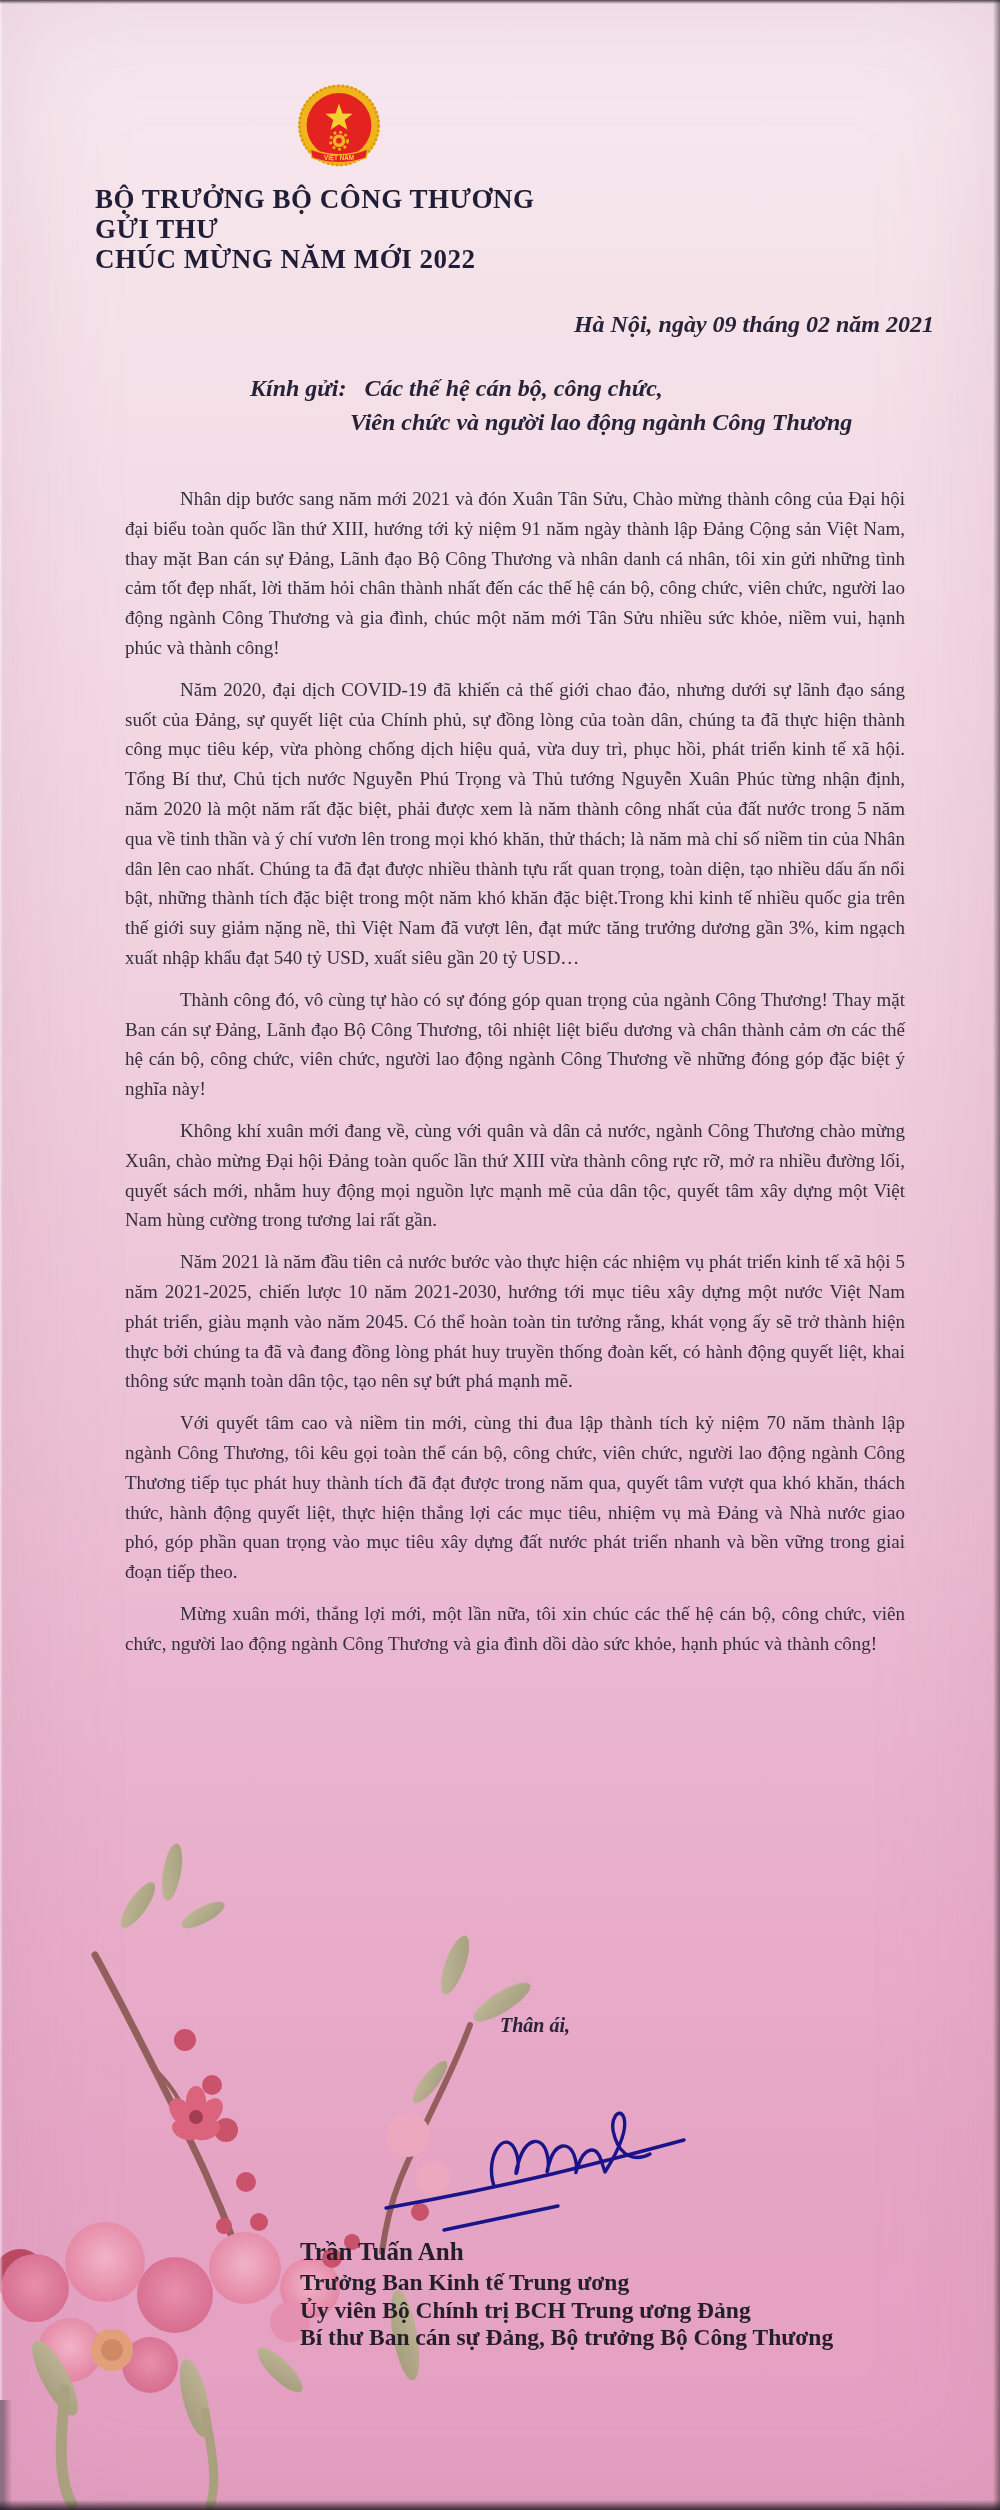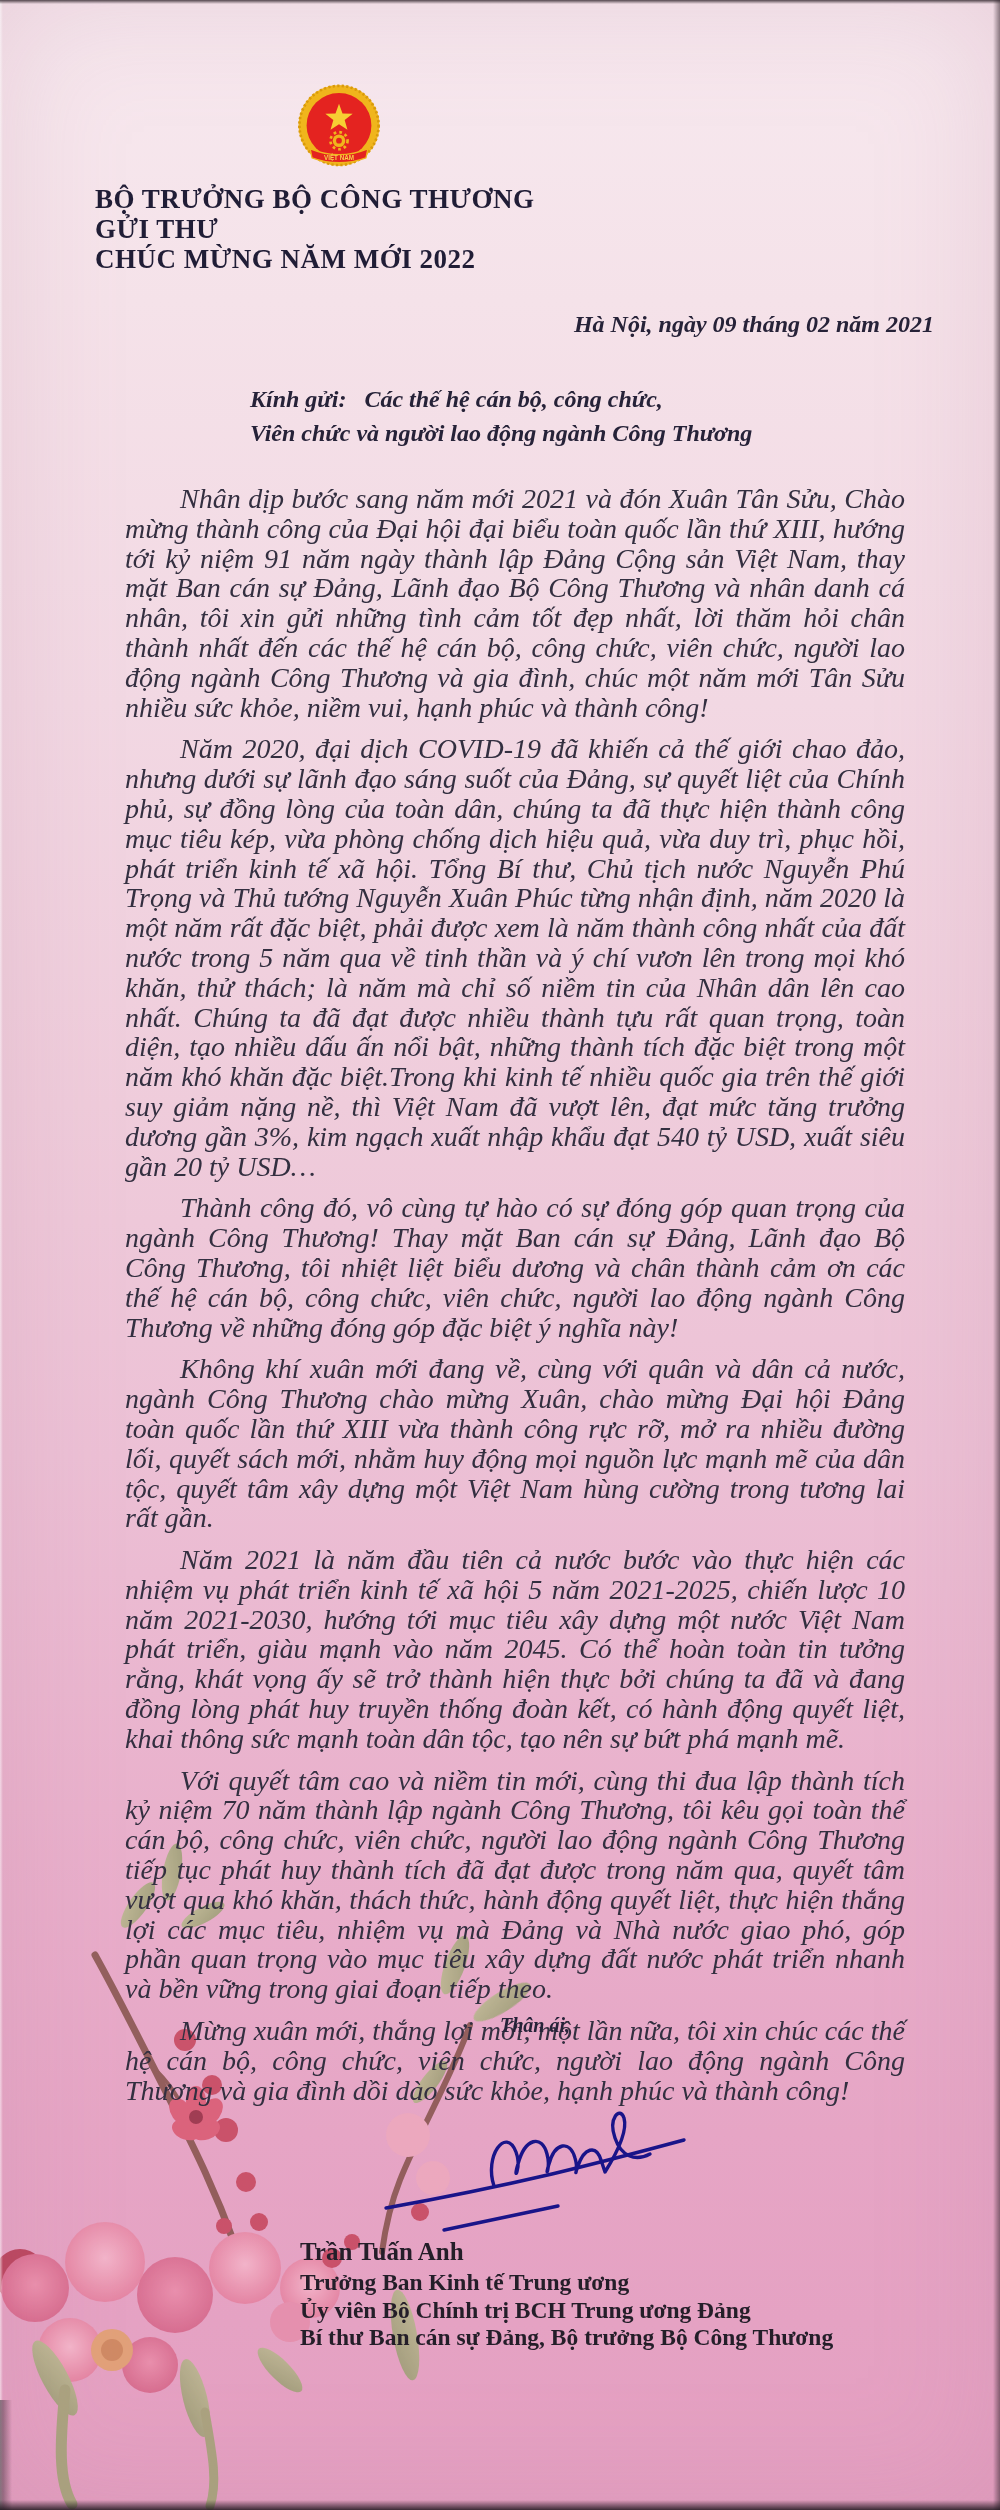--- a/index.html
+++ b/index.html
@@ -20,27 +20,27 @@
   .edge-left{top:0;left:0;bottom:0;width:3px;background:linear-gradient(90deg,rgba(255,255,255,.55),rgba(255,255,255,0));}
 
   .emblem{left:294px;top:84px;width:90px;height:90px;}
 
   .header{left:95px;top:184px;width:475px;text-align:left;color:#201d36;
     font-weight:bold;font-size:27px;line-height:30px;letter-spacing:.5px;}
 
   .dateline{left:474px;top:311px;width:460px;text-align:right;
     font-style:italic;font-weight:bold;font-size:24px;color:#262238;}
 
-  .salutation{left:250px;top:384px;font-style:italic;font-weight:bold;
+  .salutation{left:250px;top:373px;font-style:italic;font-weight:bold;
     font-size:24px;color:#262238;line-height:31px;}
   .salutation .sal-label{margin-right:18px;}
-  .salutation .row2{margin-top:3px;}
+  .salutation .row2{margin-left:100px;margin-top:3px;}
 
   .letter-body{left:125px;top:484px;width:780px;color:#332f40;
-    font-size:28px;line-height:29.8px;text-align:justify;font-style:italic;}
+    font-size:19px;line-height:29.8px;text-align:justify;}
   .letter-body p{margin:0 0 12px 0;text-indent:55px;}
 
   .closing{left:430px;top:2014px;width:210px;text-align:center;
     font-style:italic;font-weight:bold;font-size:20px;color:#262238;}
 
   .signature{left:372px;top:2082px;width:336px;height:156px;}
 
   .signer{left:300px;top:2237px;width:580px;text-align:left;font-weight:bold;color:#241e29;}
   .signer .signer-name{font-size:25px;line-height:30px;margin-bottom:2px;}
   .signer .signer-title{font-size:23.5px;line-height:27.5px;}

